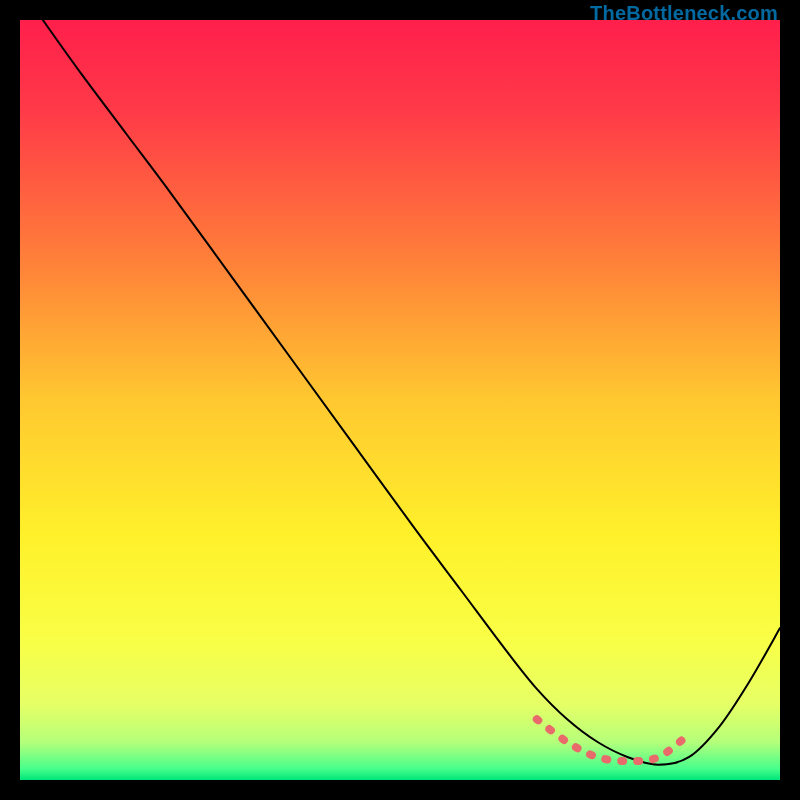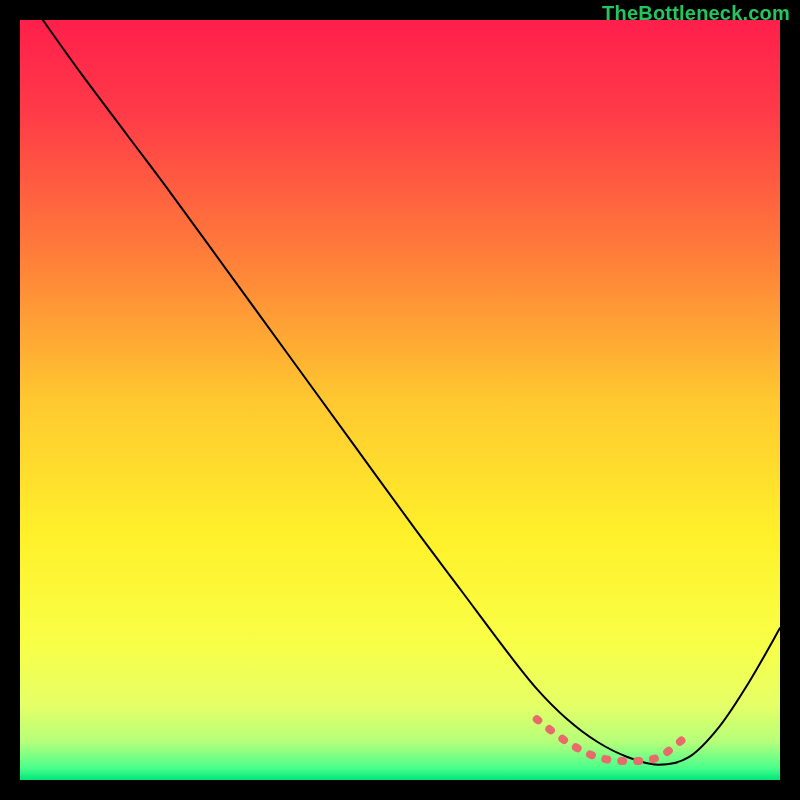--- a/index.html
+++ b/index.html
@@ -15,24 +15,24 @@
     position: absolute;
     left: 20px;
     top: 20px;
     width: 760px;
     height: 760px;
     background: #000;
   }
   .watermark {
     position: absolute;
     top: 2px;
-    right: 10px;
+    right: 22px;
     font-size: 20px;
     font-weight: 600;
-    color: #22c55e;
+    color: #0369a1;
     letter-spacing: 0.2px;
   }
   svg {
     display: block;
   }
 </style>
 </head>
 <body>
 
 <div class="frame">

